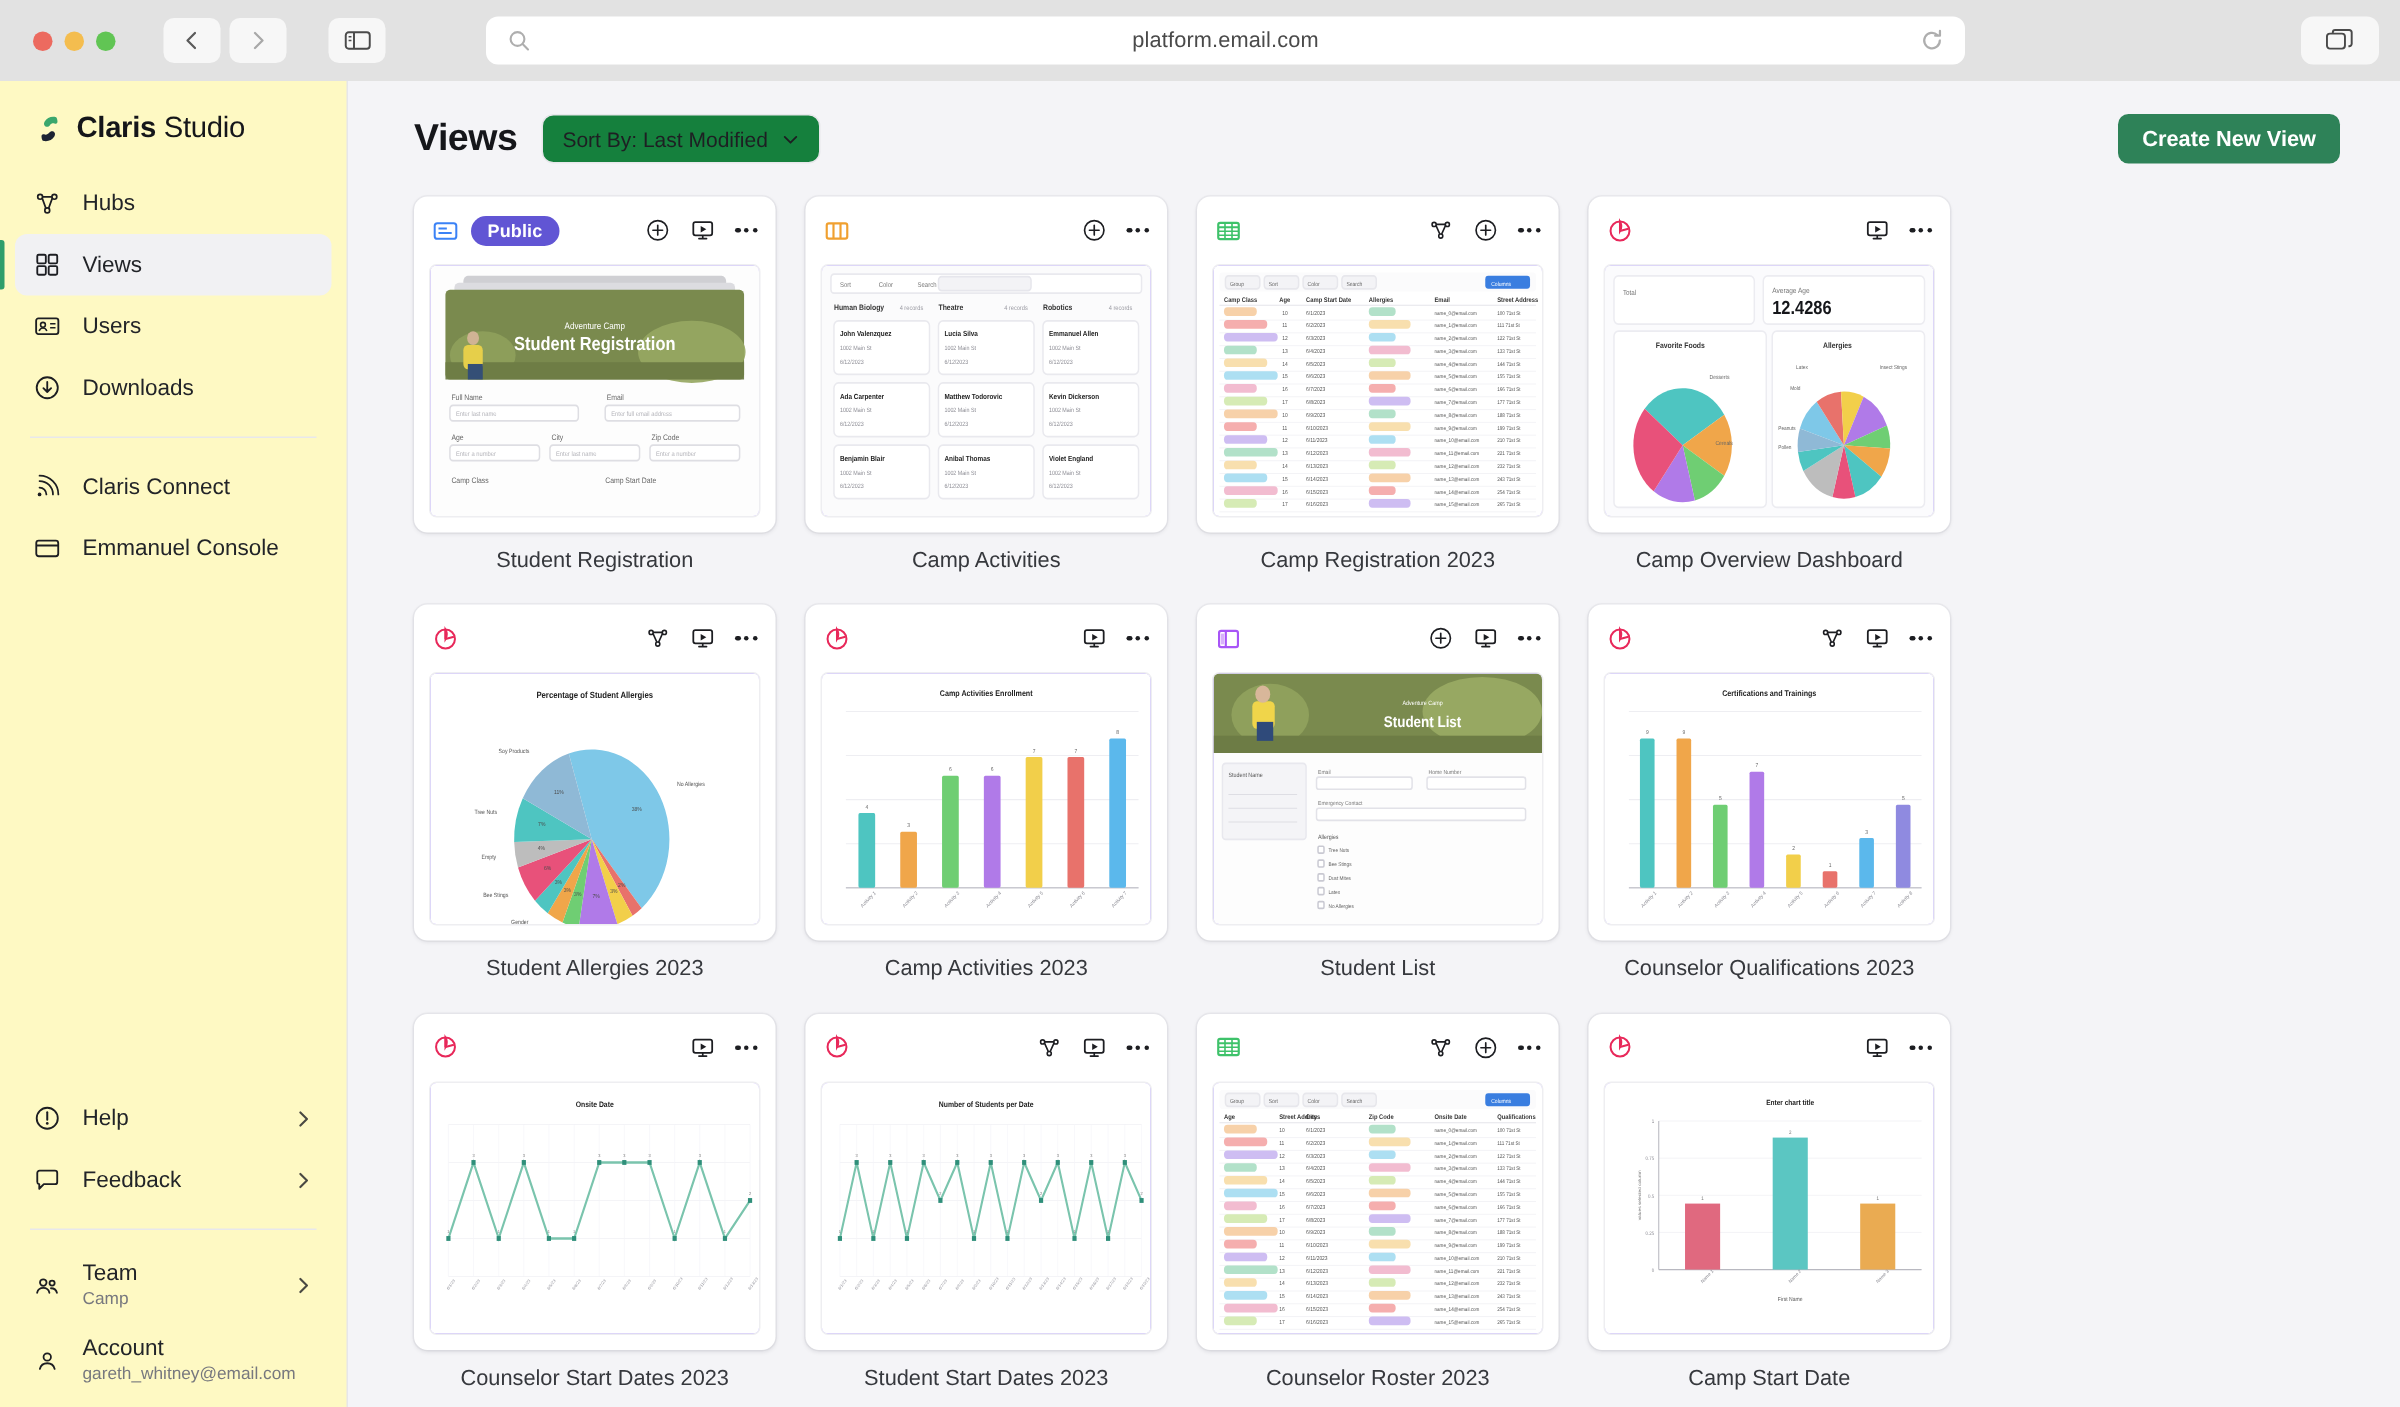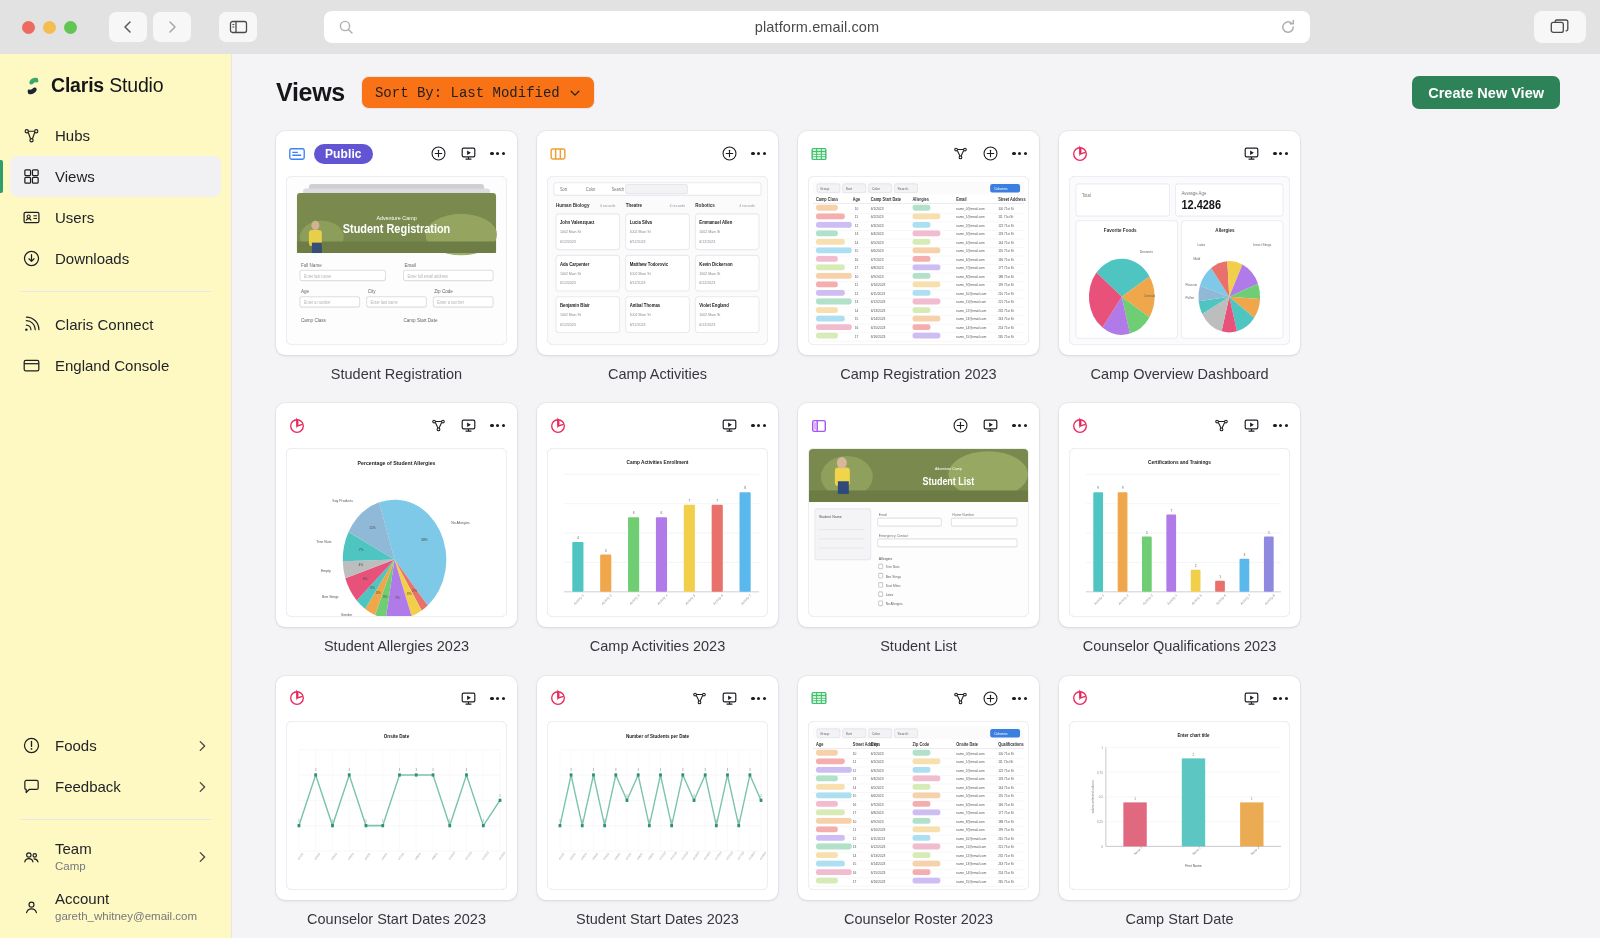--- a/index.html
+++ b/index.html
@@ -105,24 +105,24 @@
 
   
   .main {
     flex: 1; overflow: hidden;
     padding: 22px 40px 0 44px;
     background: #f4f4f7;
   }
   .main-head { display: flex; align-items: center; gap: 16px; margin-bottom: 22px; }
   .page-title { font-size: 25px; font-weight: 700; color: #15161a; letter-spacing: -.3px; }
   .sort-btn {
-    background: #f97316; border: 1px solid #e7e7eb; border-radius: 8px;
+    background: #15803d; border: 1px solid #e7e7eb; border-radius: 8px;
     height: 33px; padding: 0 13px;
     display: flex; align-items: center; gap: 9px;
-    font-size: 14px; color: #1e1f23; cursor: pointer; font-family: Liberation Mono, monospace;
+    font-size: 14px; color: #1e1f23; cursor: pointer;
   }
   .create-btn {
     margin-left: auto;
     background: #2e8258; color: #fff; border: none;
     height: 33px; padding: 0 16px; border-radius: 7px;
     font-size: 14.5px; font-weight: 700; cursor: pointer;
     font-family: "Liberation Sans", sans-serif;
   }
 
   
@@ -295,34 +295,34 @@
         </span>
         <span>Claris Connect</span>
       </div>
       <div class="nav-item">
         <span class="ico">
           <svg width="19" height="19" viewBox="0 0 20 20">
             <rect x="2.3" y="4.6" width="15.4" height="11" rx="1.7" fill="none" stroke="#1d1e22" stroke-width="1.3"></rect>
             <line x1="2.3" y1="8.1" x2="17.7" y2="8.1" stroke="#1d1e22" stroke-width="1.3"></line>
           </svg>
         </span>
-        <span>England Console</span>
+        <span>Emmanuel Console</span>
       </div>
     </nav>
 
     <div class="sidebar-bottom">
       <div class="bottom-item">
         <span class="ico">
           <svg width="19" height="19" viewBox="0 0 20 20">
             <circle cx="10" cy="10" r="7.4" fill="none" stroke="#1d1e22" stroke-width="1.3"></circle>
             <line x1="10" y1="5.8" x2="10" y2="11" stroke="#1d1e22" stroke-width="1.4" stroke-linecap="round"></line>
             <circle cx="10" cy="13.6" r=".95" fill="#1d1e22"></circle>
           </svg>
         </span>
-        <span>Foods</span>
+        <span>Help</span>
         <svg class="chev" viewBox="0 0 16 16">
           <path d="M6 3l5 5-5 5" fill="none" stroke="#1d1e22" stroke-width="1.6" stroke-linecap="round" stroke-linejoin="round"></path>
         </svg>
       </div>
 
       <div class="bottom-item">
         <span class="ico">
           <svg width="19" height="19" viewBox="0 0 20 20">
             <path d="M3 5.2a1.6 1.6 0 0 1 1.6-1.6h10.8A1.6 1.6 0 0 1 17 5.2v6.3a1.6 1.6 0 0 1-1.6 1.6H7.6L4.4 16.3v-3.2h-.2A1.6 1.6 0 0 1 3 11.5z" fill="none" stroke="#1d1e22" stroke-width="1.3" stroke-linejoin="round"></path>
           </svg>

